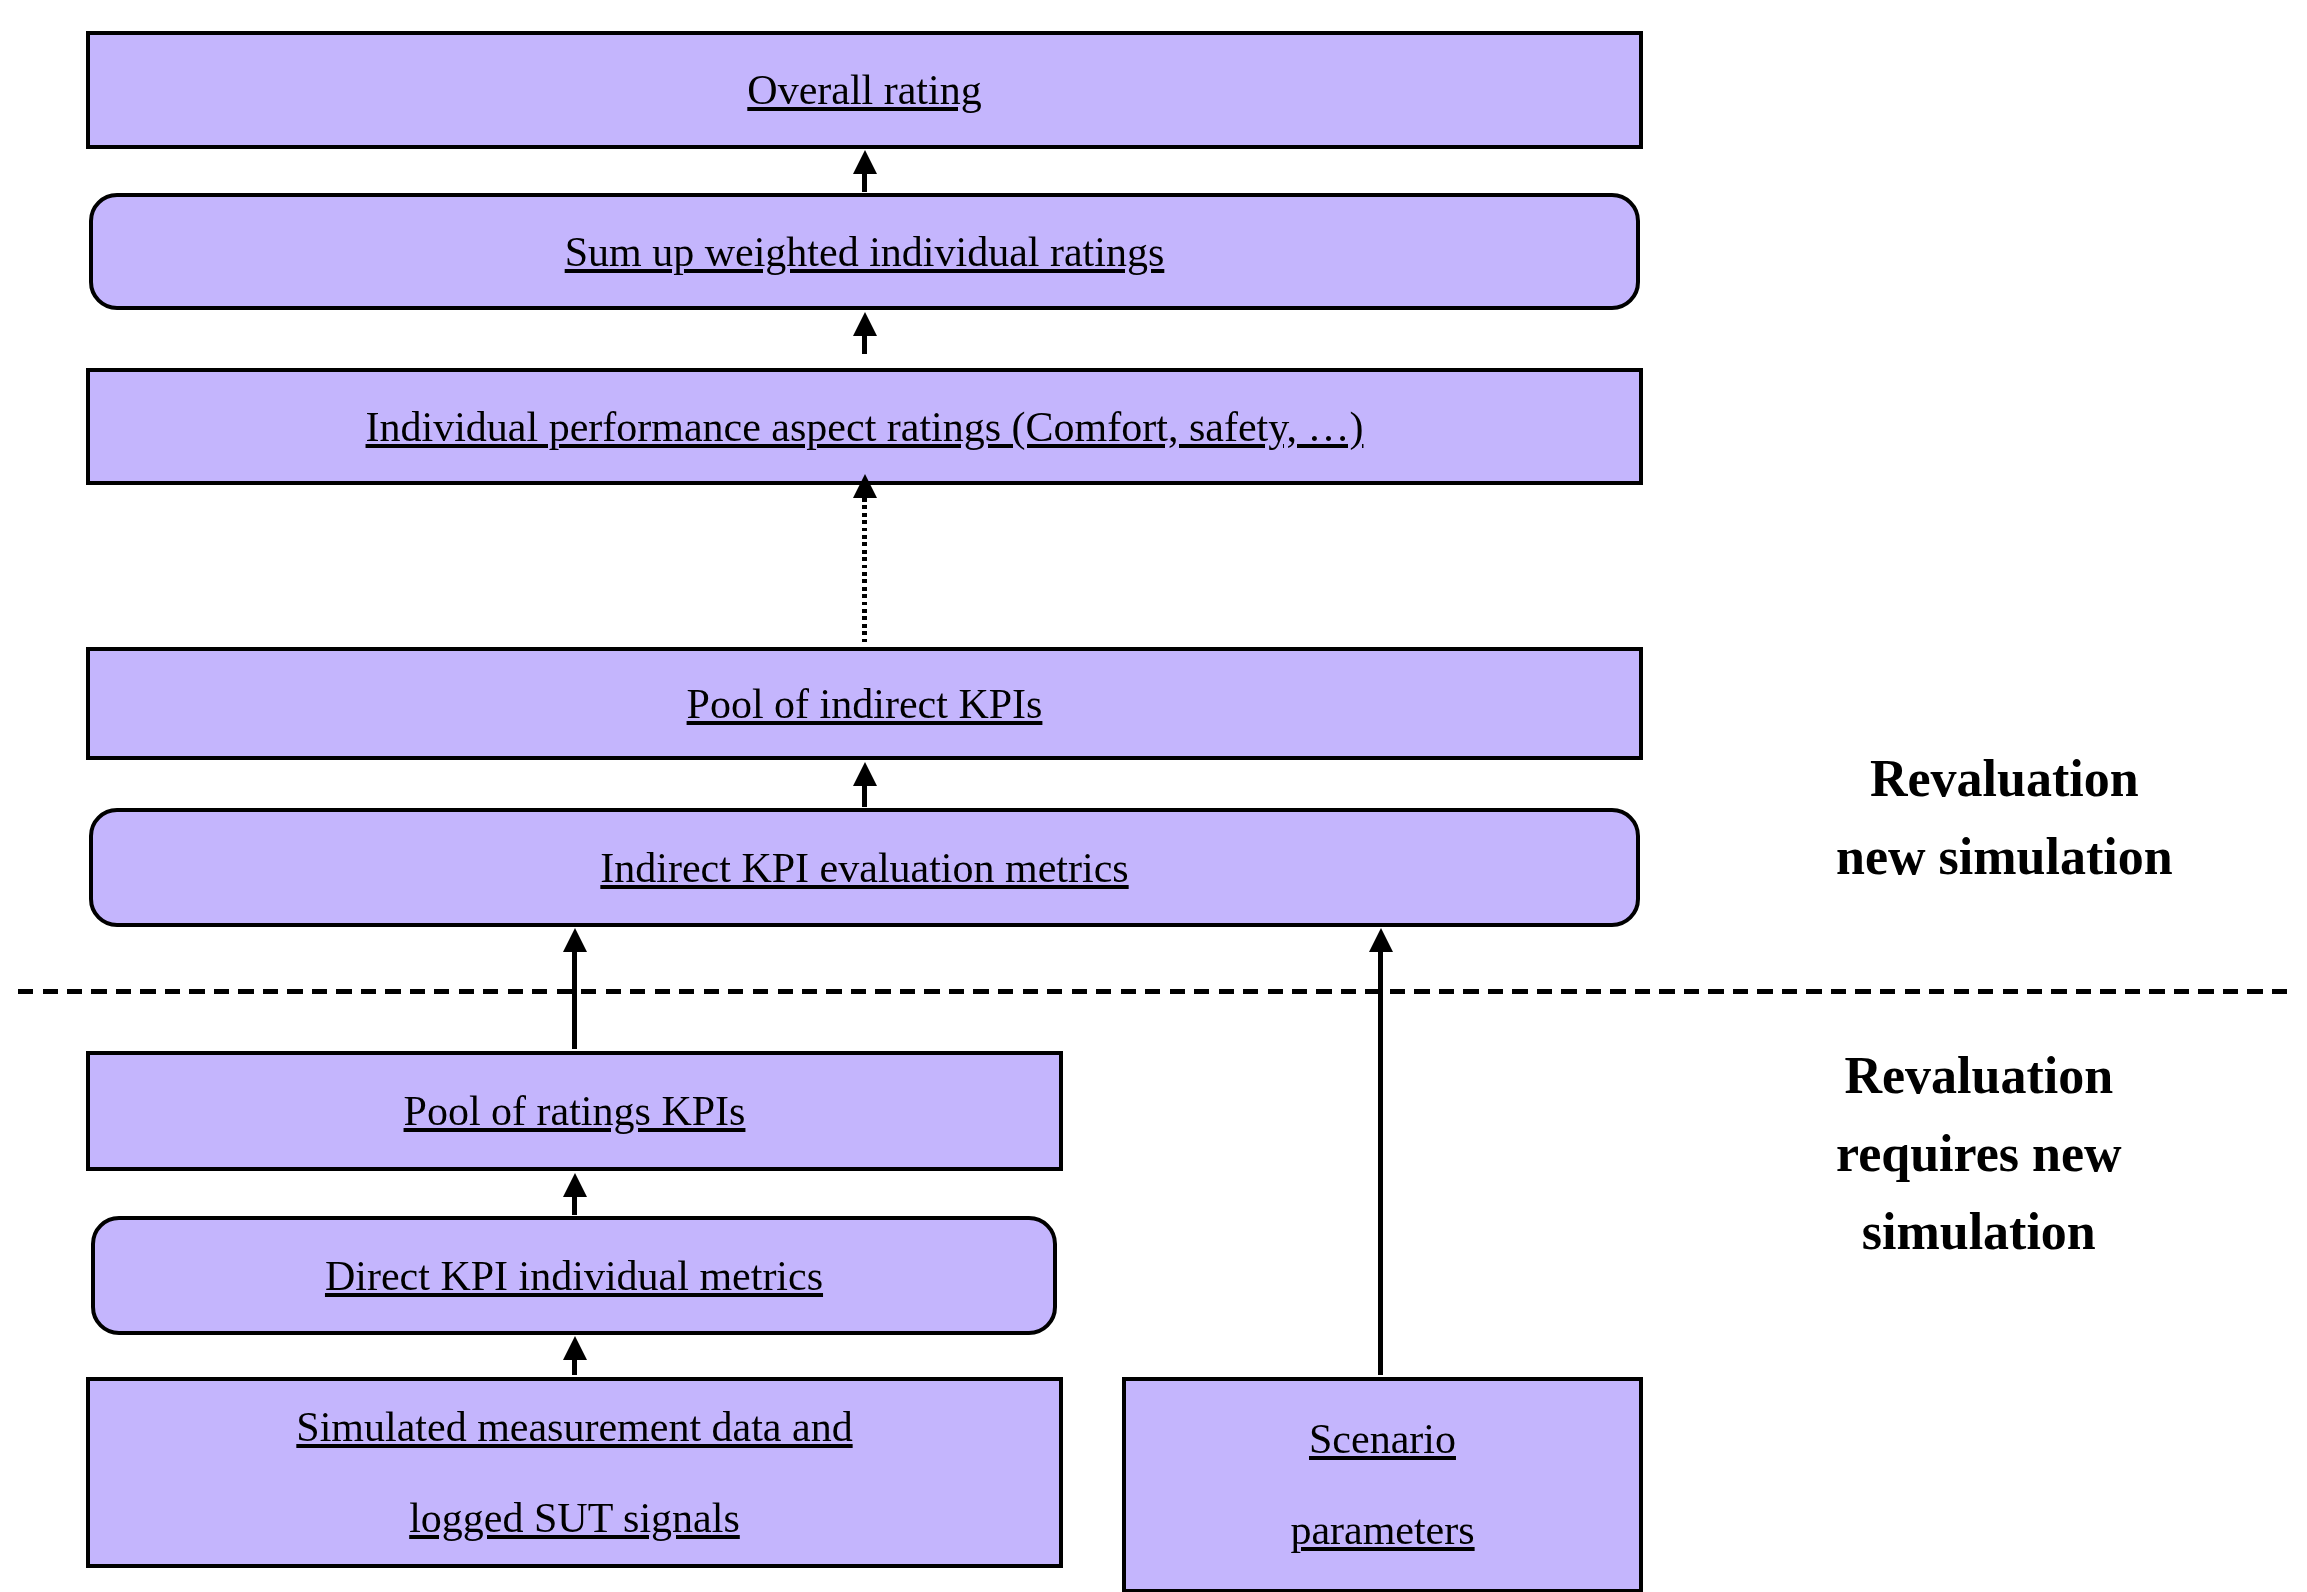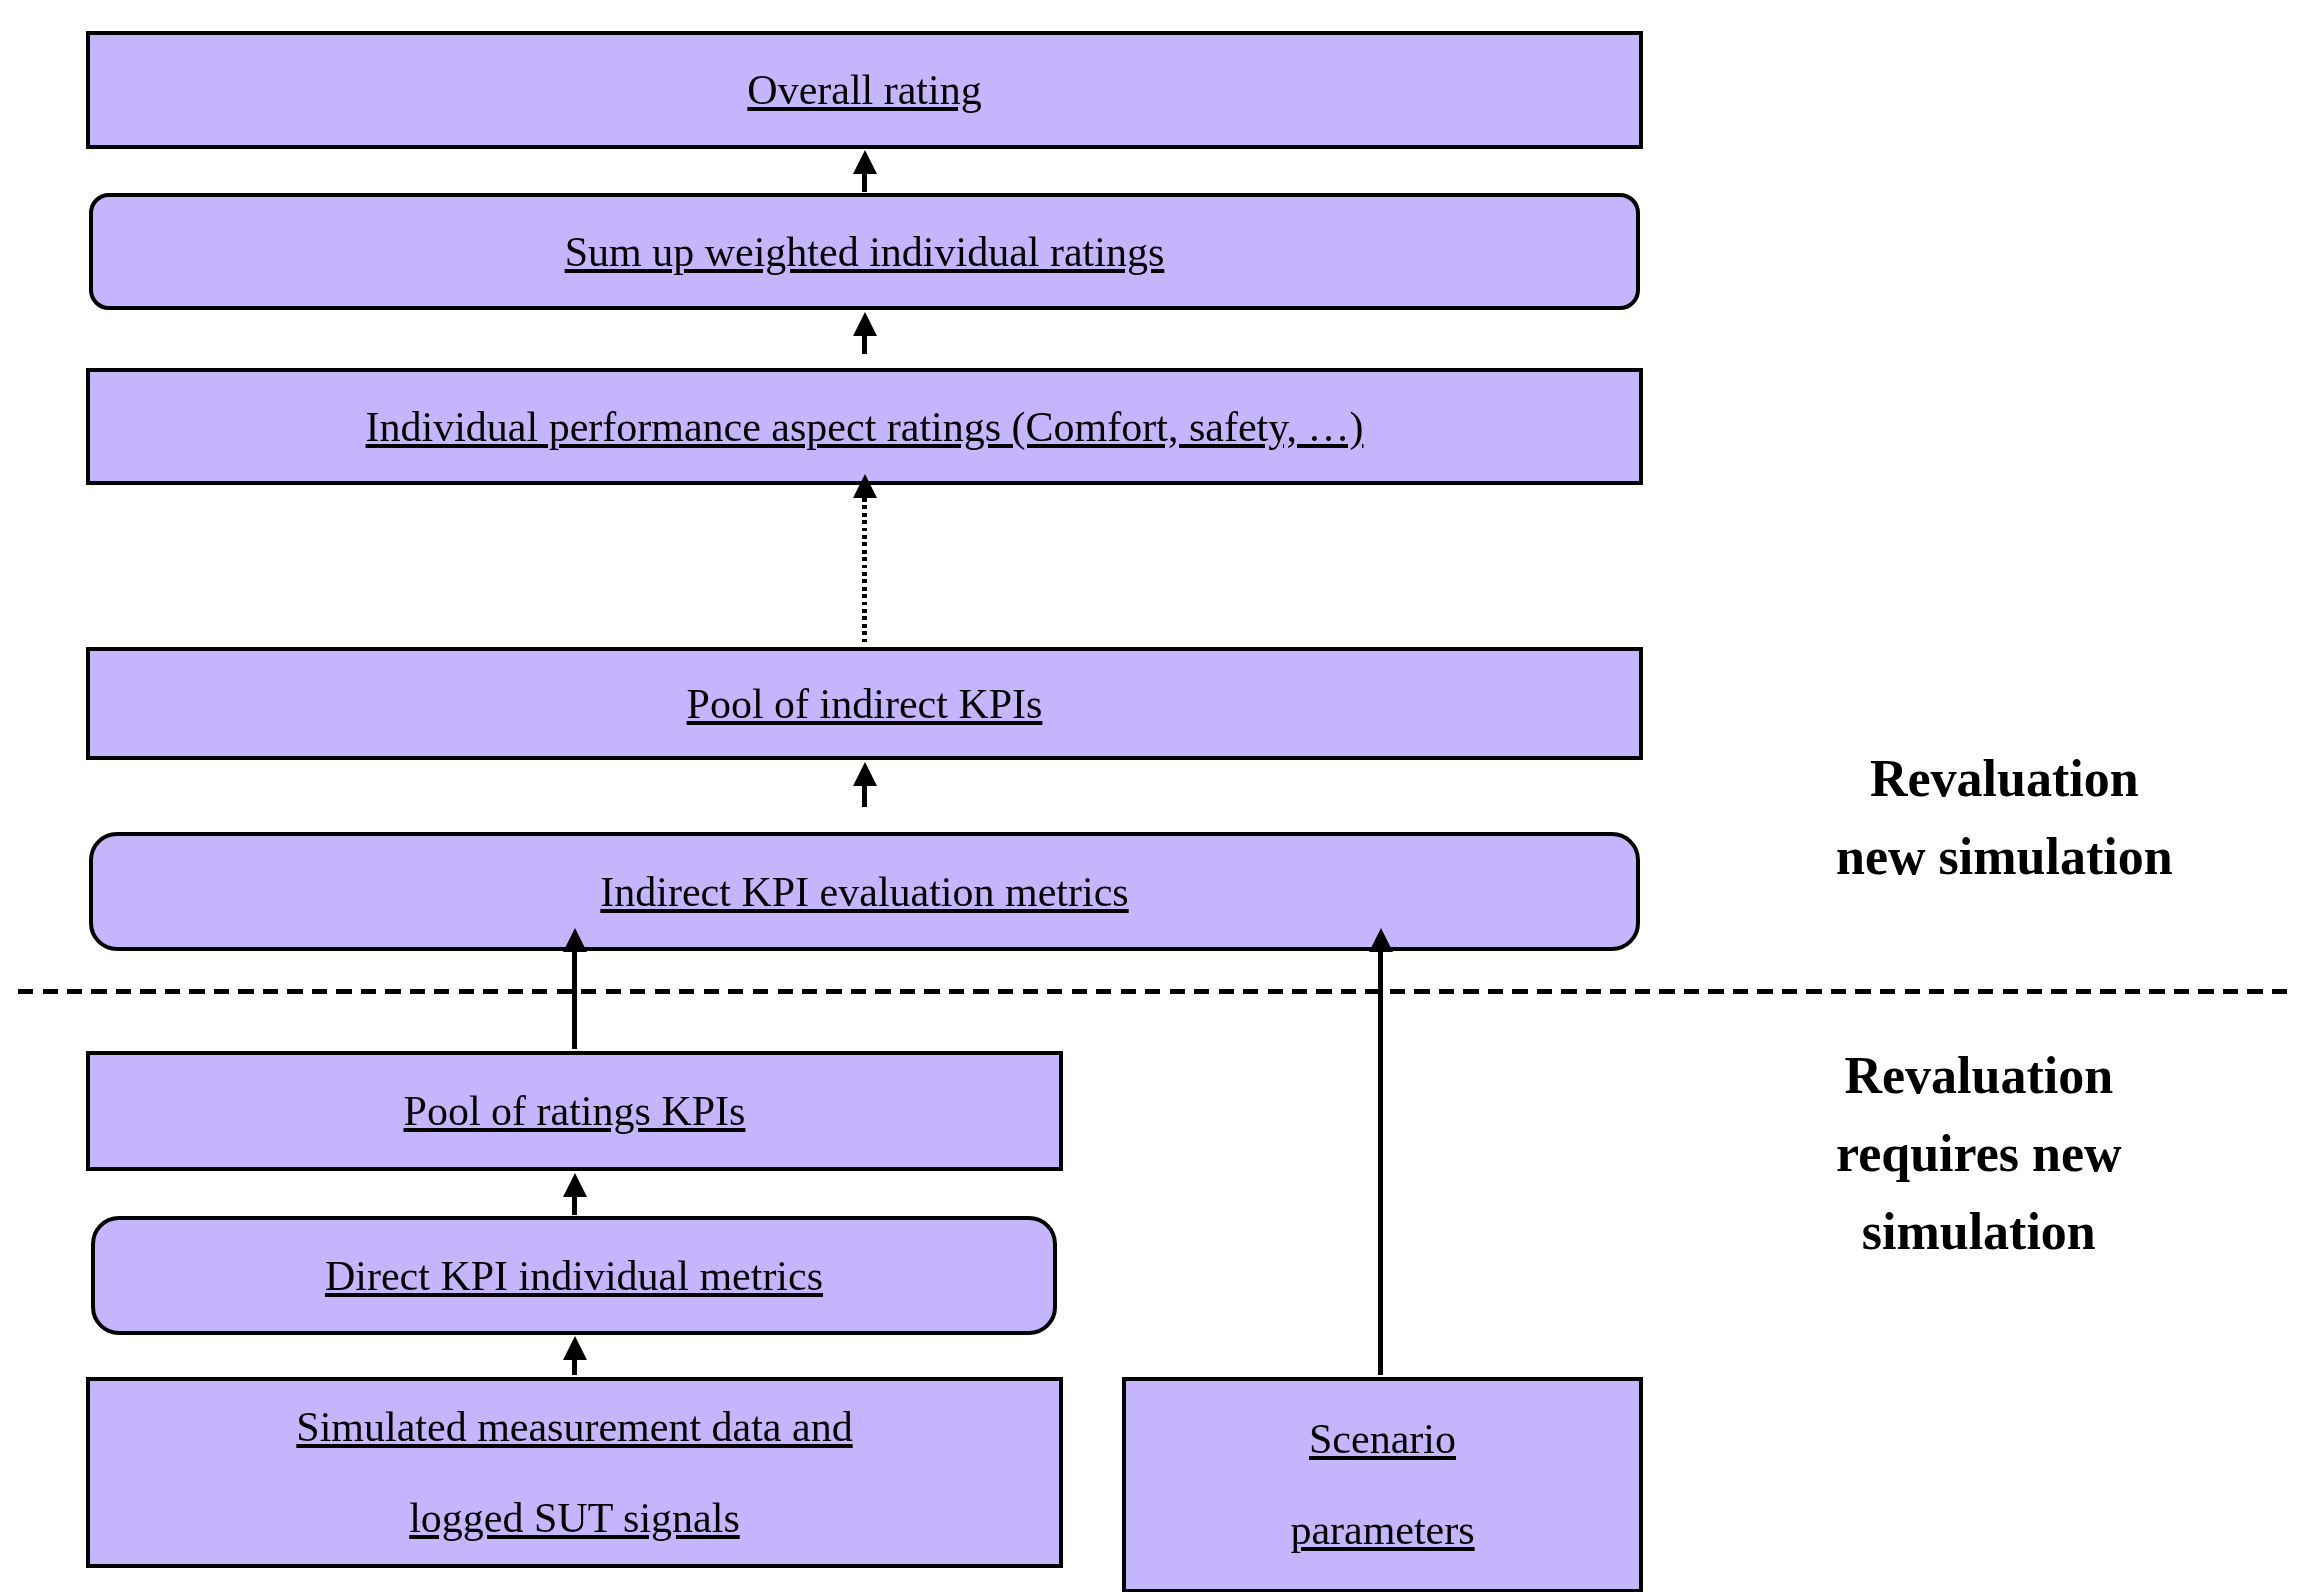--- a/index.html
+++ b/index.html
@@ -67,24 +67,24 @@
     position: absolute;
     font-size: 52px;
     line-height: 78px;
     white-space: nowrap;
     text-align: center;
     font-weight: bold;
   }
 
   
   #b1 { left: 86px;  top: 31px;   width: 1557px; height: 118px; }
-  #b2 { left: 89px;  top: 193px;  width: 1551px; height: 117px; border-radius: 20px; }
+  #b2 { left: 89px;  top: 193px;  width: 1551px; height: 117px; }
   #b3 { left: 86px;  top: 356px;  width: 1557px; height: 117px; margin-top: 12px; }
   #b4 { left: 86px;  top: 647px;  width: 1557px; height: 113px; }
-  #b5 { left: 89px;  top: 808px; width: 1551px; height: 119px; margin-top: 24px; }
+  #b5 { left: 89px;  top: 808px; width: 1551px; height: 119px; }
   #b6 { left: 86px;  top: 1051px; width: 977px; height: 120px; }
   #b7 { left: 91px;  top: 1216px; width: 966px; height: 119px; }
   #b8 { left: 86px;  top: 1377px; width: 977px; height: 191px; }
   #b9 { left: 1122px; top: 1377px; width: 521px;  height: 216px; }
 
   #a1 { left: 852px; top: 150px;  height: 42px;  }
   #a2 { left: 852px; top: 312px;  height: 42px;  }
   #a3 { left: 852px; top: 474px;  height: 172px; }
   #a4 { left: 852px; top: 762px; height: 45px;  }
   #a5 { left: 562px;  top: 928px; height: 121px; }

